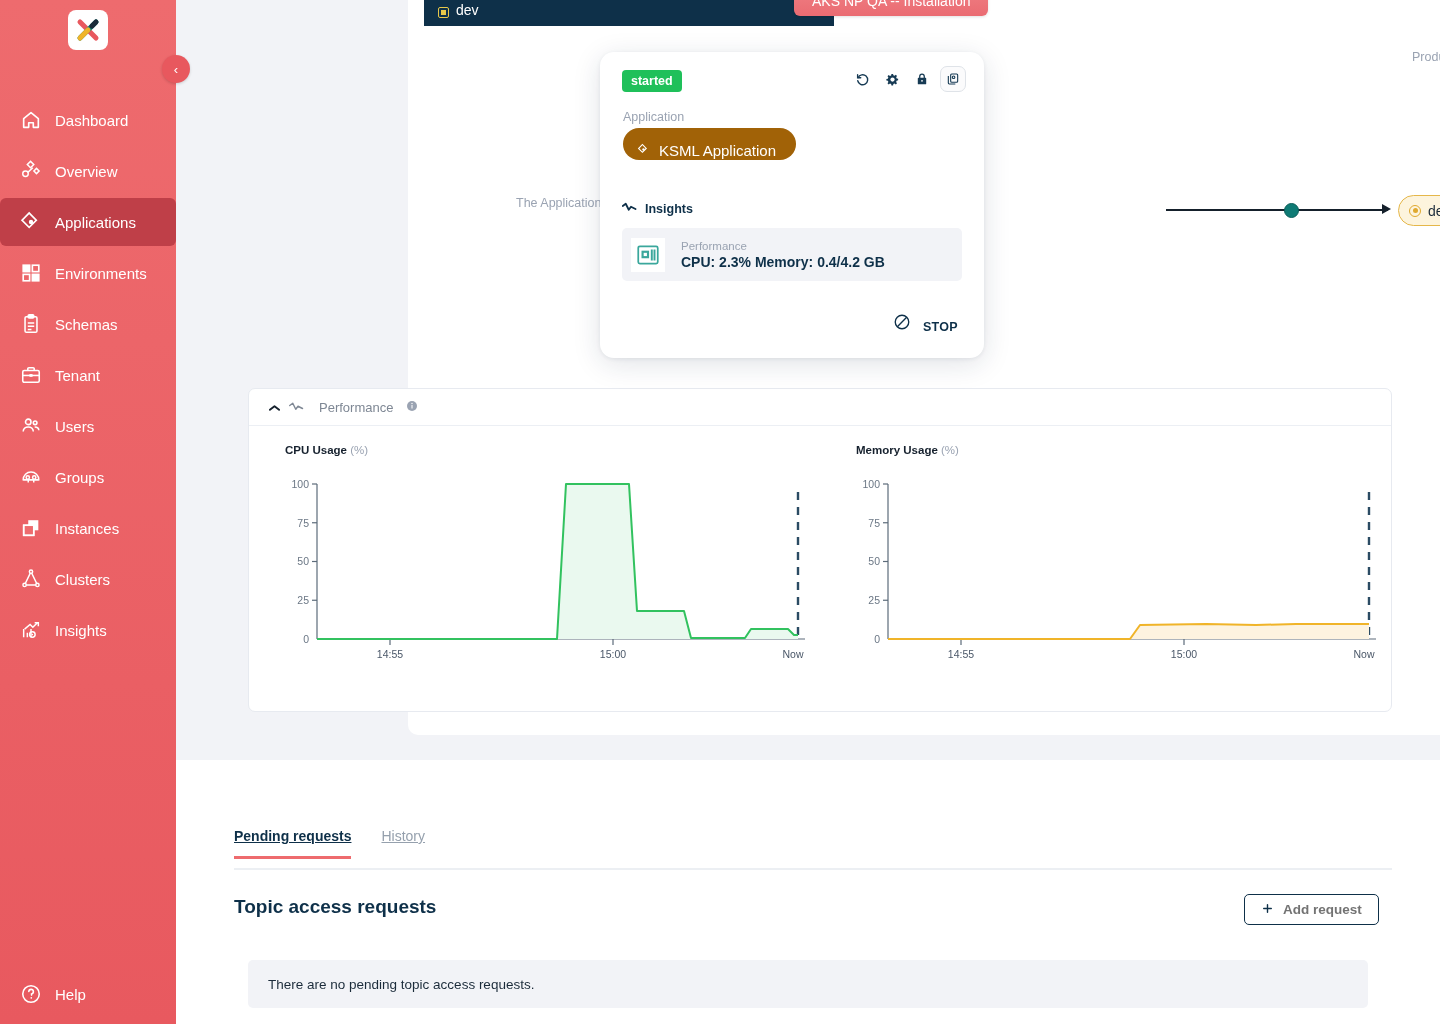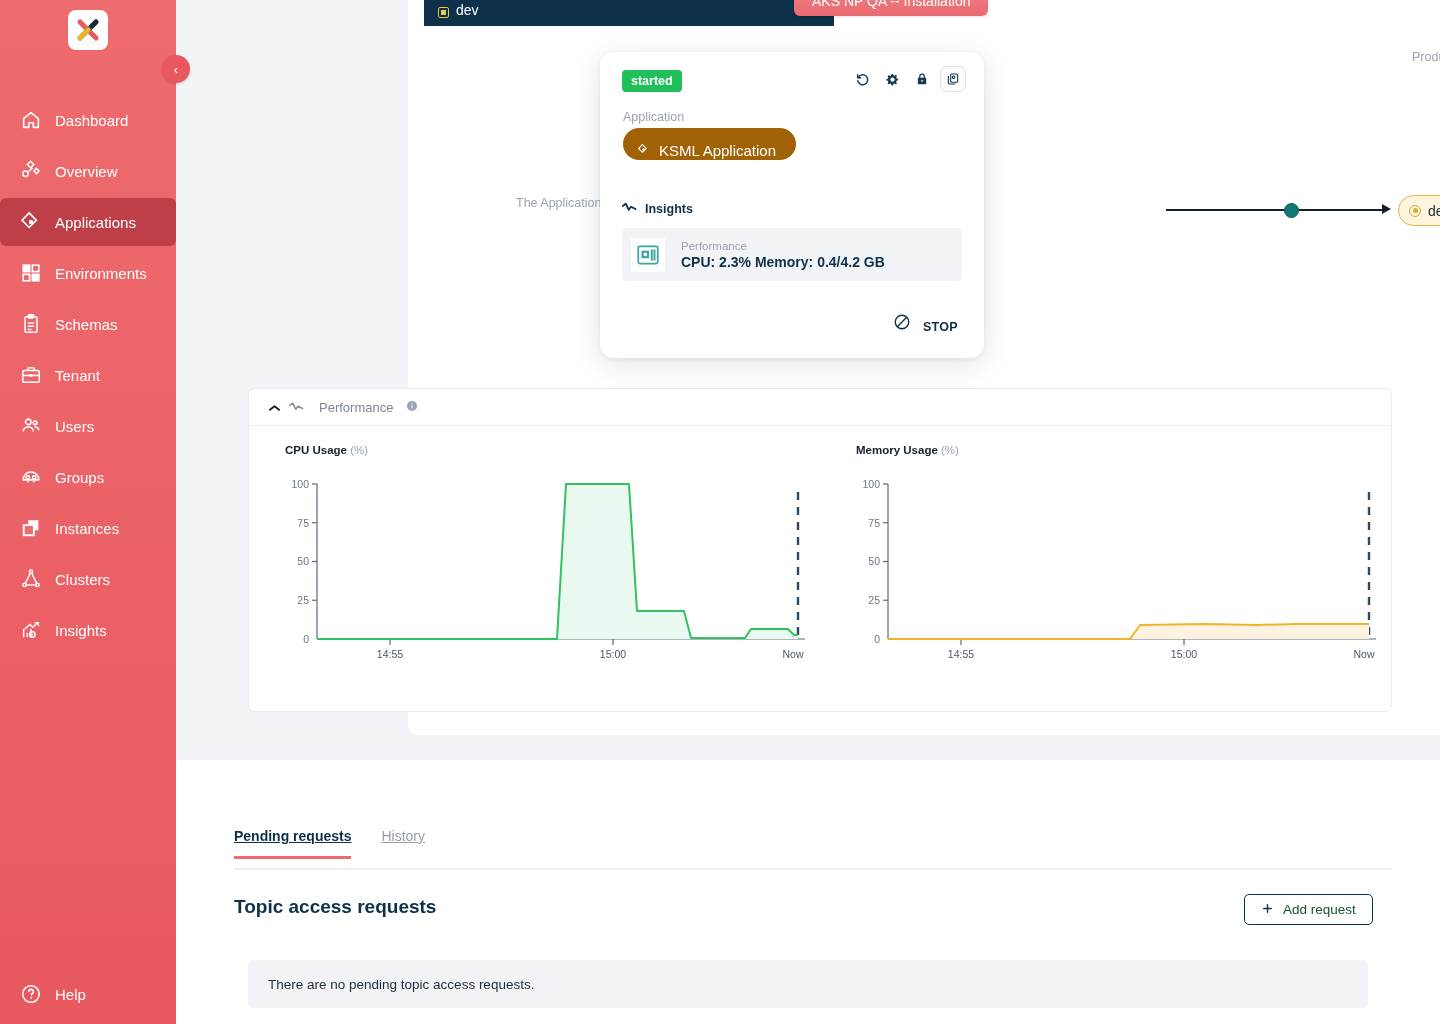--- a/index.html
+++ b/index.html
@@ -237,22 +237,22 @@
   }
   .sec-title {
     position: absolute; left: 58px; top: 136px;
     font-size: 19px; font-weight: bold; color: #0e3049;
   }
   .add-btn {
     position: absolute; left: 1068px; top: 134px;
     height: 31px; padding: 4px 16px;
     display: flex; align-items: center; gap: 9px;
     border: 1.3px solid #0e3049; border-radius: 5px;
-    background: #fff; color: #14532d;
-    font-size: 13.5px; font-weight: normal;
+    background: #fff; color: #737373;
+    font-size: 13.5px; font-weight: bold;
   }
   .empty-box {
     position: absolute; left: 72px; top: 200px;
     width: 1120px; height: 48px;
     background: #f2f3f7; border-radius: 5px;
     display: flex; align-items: center; padding-left: 20px;
     font-size: 13.5px; color: #1b2b3a;
   }
 </style>
 </head>

